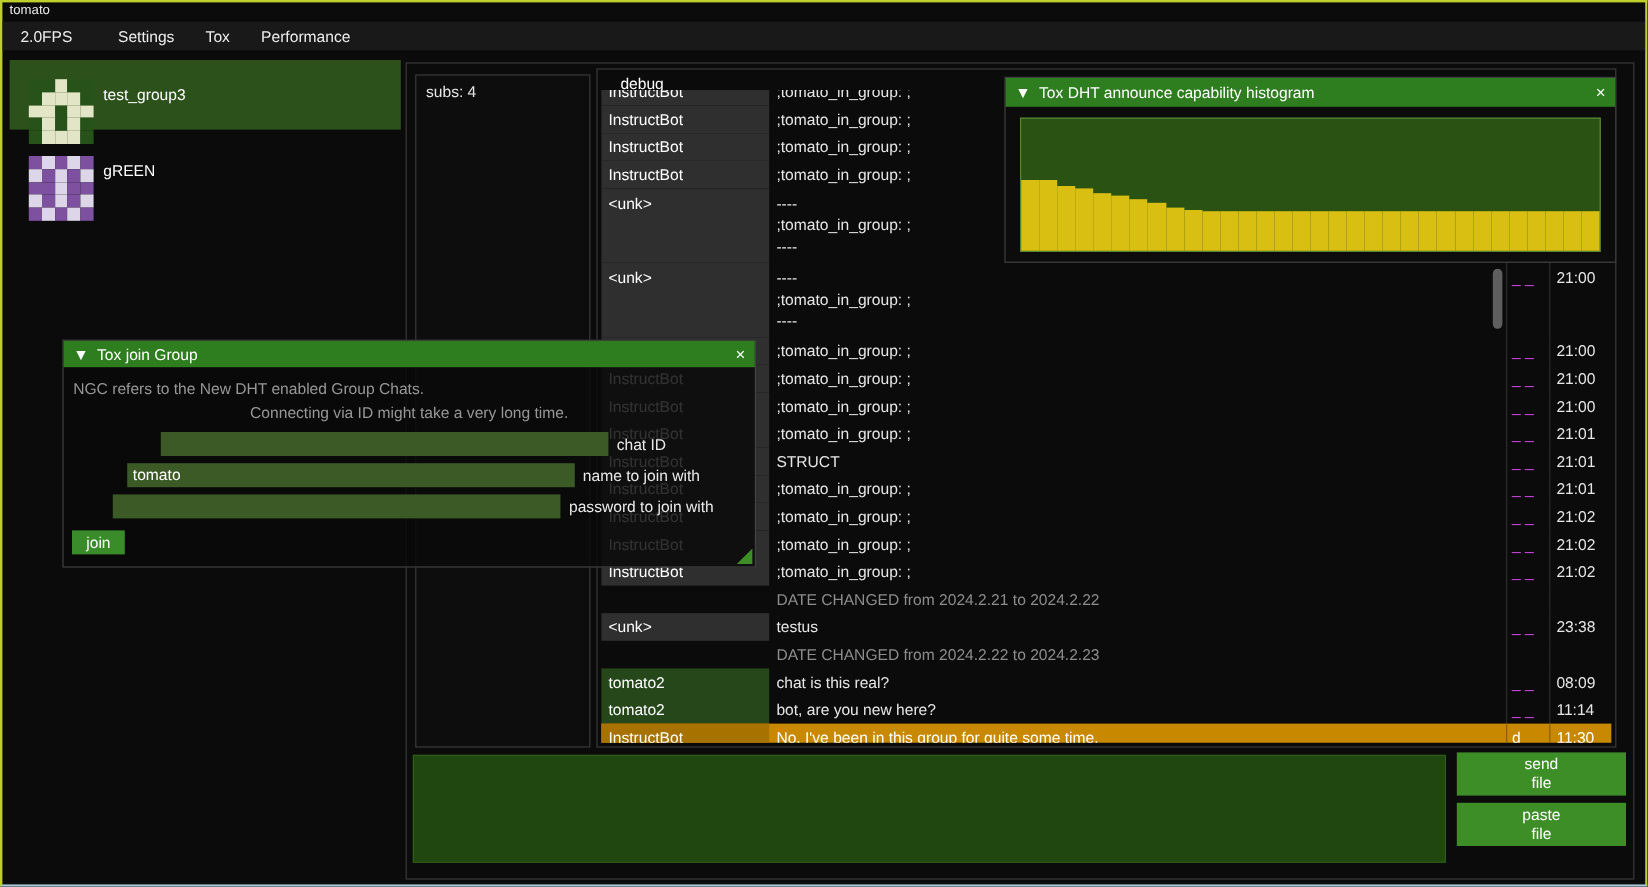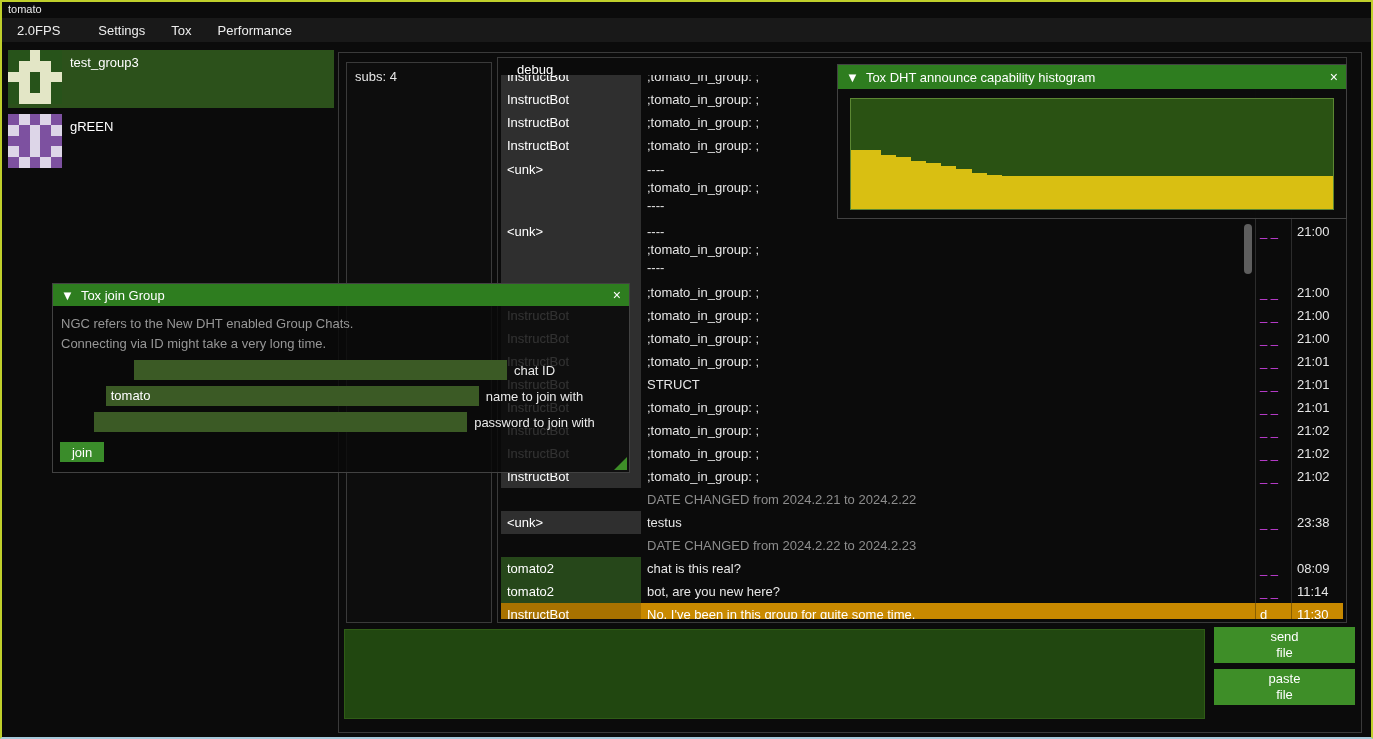--- a/index.html
+++ b/index.html
@@ -10,21 +10,21 @@
     border:2px solid #bfcf2b; border-bottom-color:#a6c9da;
     font-family:Liberation Sans, sans-serif; font-size:13px;
   }
   .titlebar { position:absolute; left:6px; top:1px; font-size:11px; color:#eaeaea; }
   .menubar { position:absolute; left:0; top:16px; width:100%; height:24px;
     background:#191919; display:flex; align-items:center; padding-left:2px; }
   .menu-item { padding:3px 13px; color:#ededed; }
   .menu-item.fps { margin-right:12px; }
 
   
-  .group-row { position:absolute; left:6px; width:326px; height:58px; display:flex; gap:8px; padding:0; }
+  .group-row { position:absolute; left:6px; width:326px; height:58px; display:flex; gap:8px; padding:16px; }
   .group-row.selected { background:#2c511b; }
   .avatar { width:54px; height:54px; flex:none; display:grid;
     grid-template-columns:repeat(5,1fr); grid-template-rows:repeat(5,1fr); }
   .group-label { margin-top:5px; color:#fff; }
 
   
   .subs-panel { position:absolute; left:344px; top:60px; width:146px; height:561px;
     border:1px solid #3a3a3a; background:#0d0d0d; }
   .subs-header { padding:6px 8px 5px; }
   .sub-item { padding:1px 8px; line-height:19px; white-space:pre; }
@@ -356,21 +356,21 @@
   </div>
 
   <div class="float-win join">
     <div class="win-title">
       <span class="wtext">▼</span>
       <span class="wtext">Tox join Group</span>
       <span class="close">×</span>
     </div>
     <div id="join-info">
         <div class="join-info">NGC refers to the New DHT enabled Group Chats.</div>
-        <div class="join-info" style="margin-top: 0px;">Connecting via ID might take a very long time.</div>
+        <div class="join-info" style="margin-top: 0px; text-align: center;">Connecting via ID might take a very long time.</div>
       </div>
     <div id="join-fields">
         <div class="jrow">
           <div class="jinput"></div>
           <span class="jlabel">chat ID</span>
         </div>
         <div class="jrow">
           <div class="jinput">tomato</div>
           <span class="jlabel">name to join with</span>
         </div>

